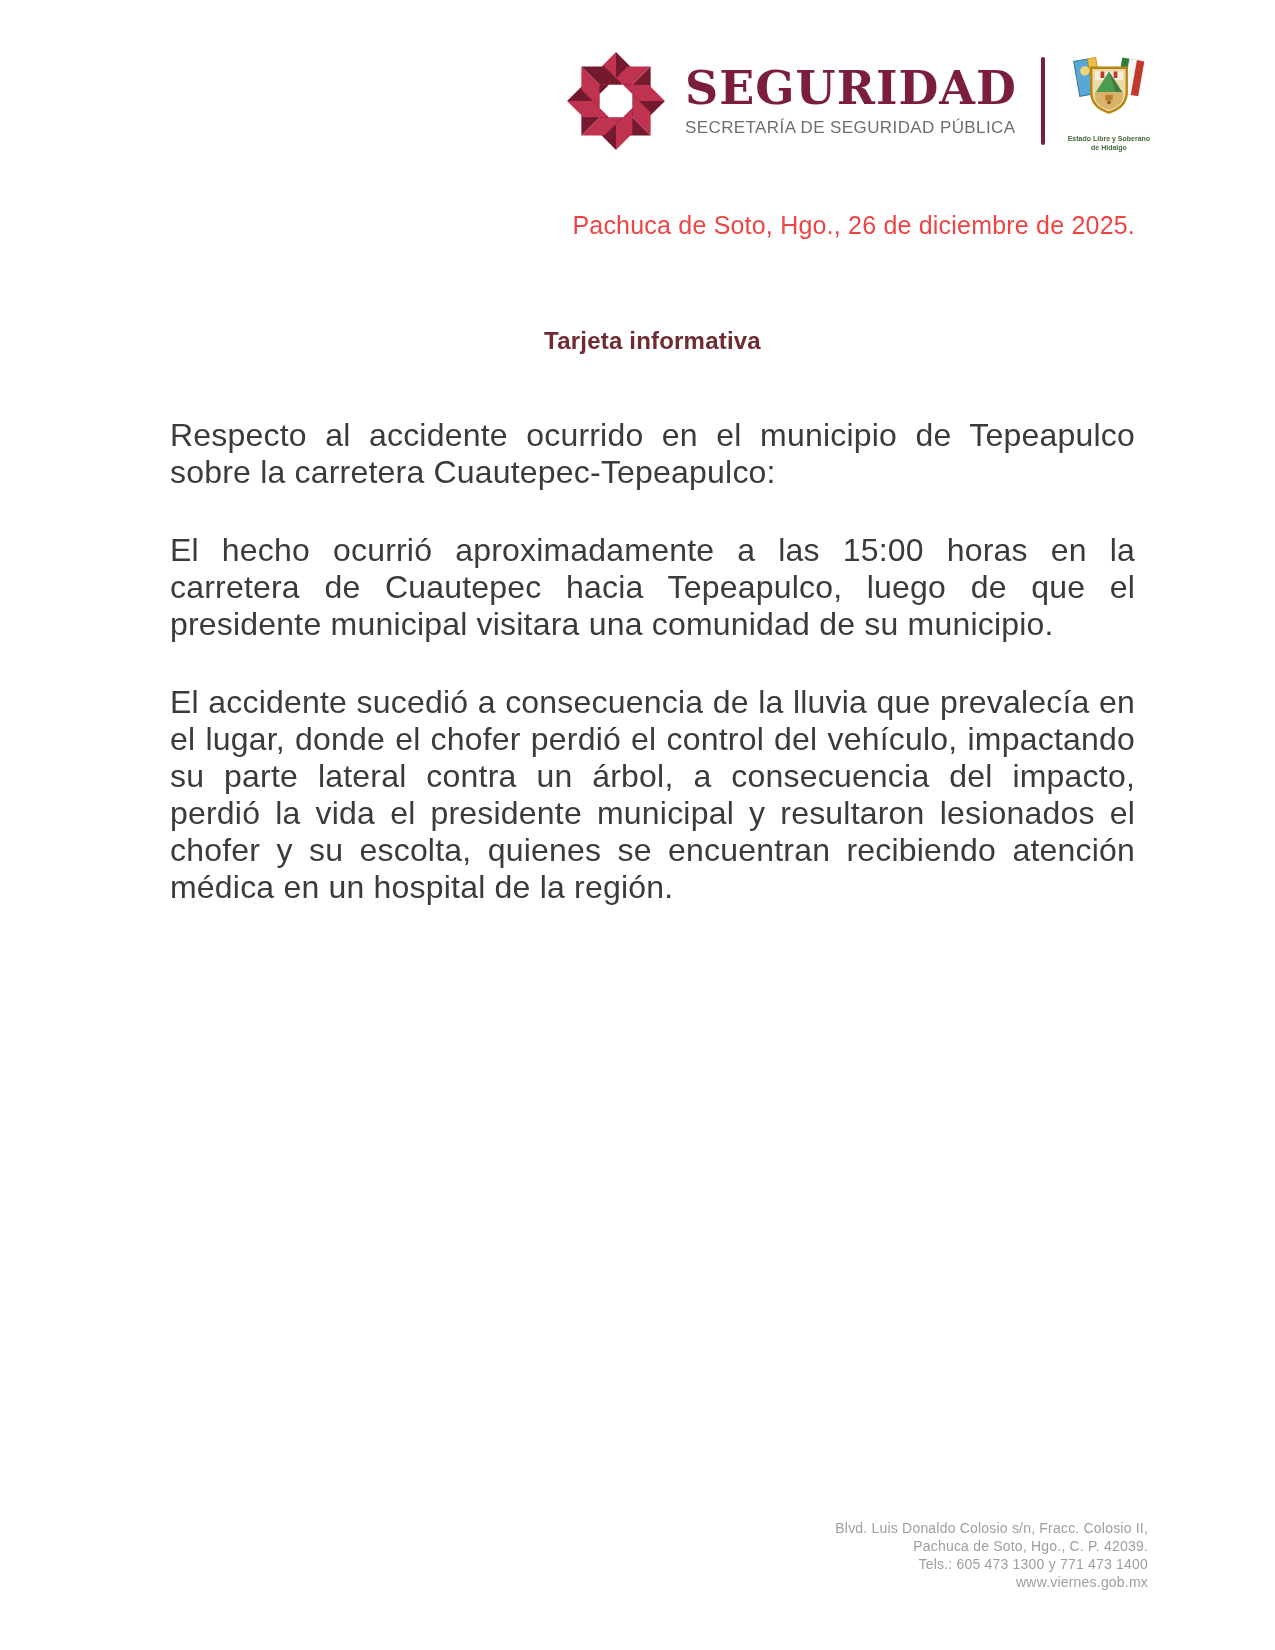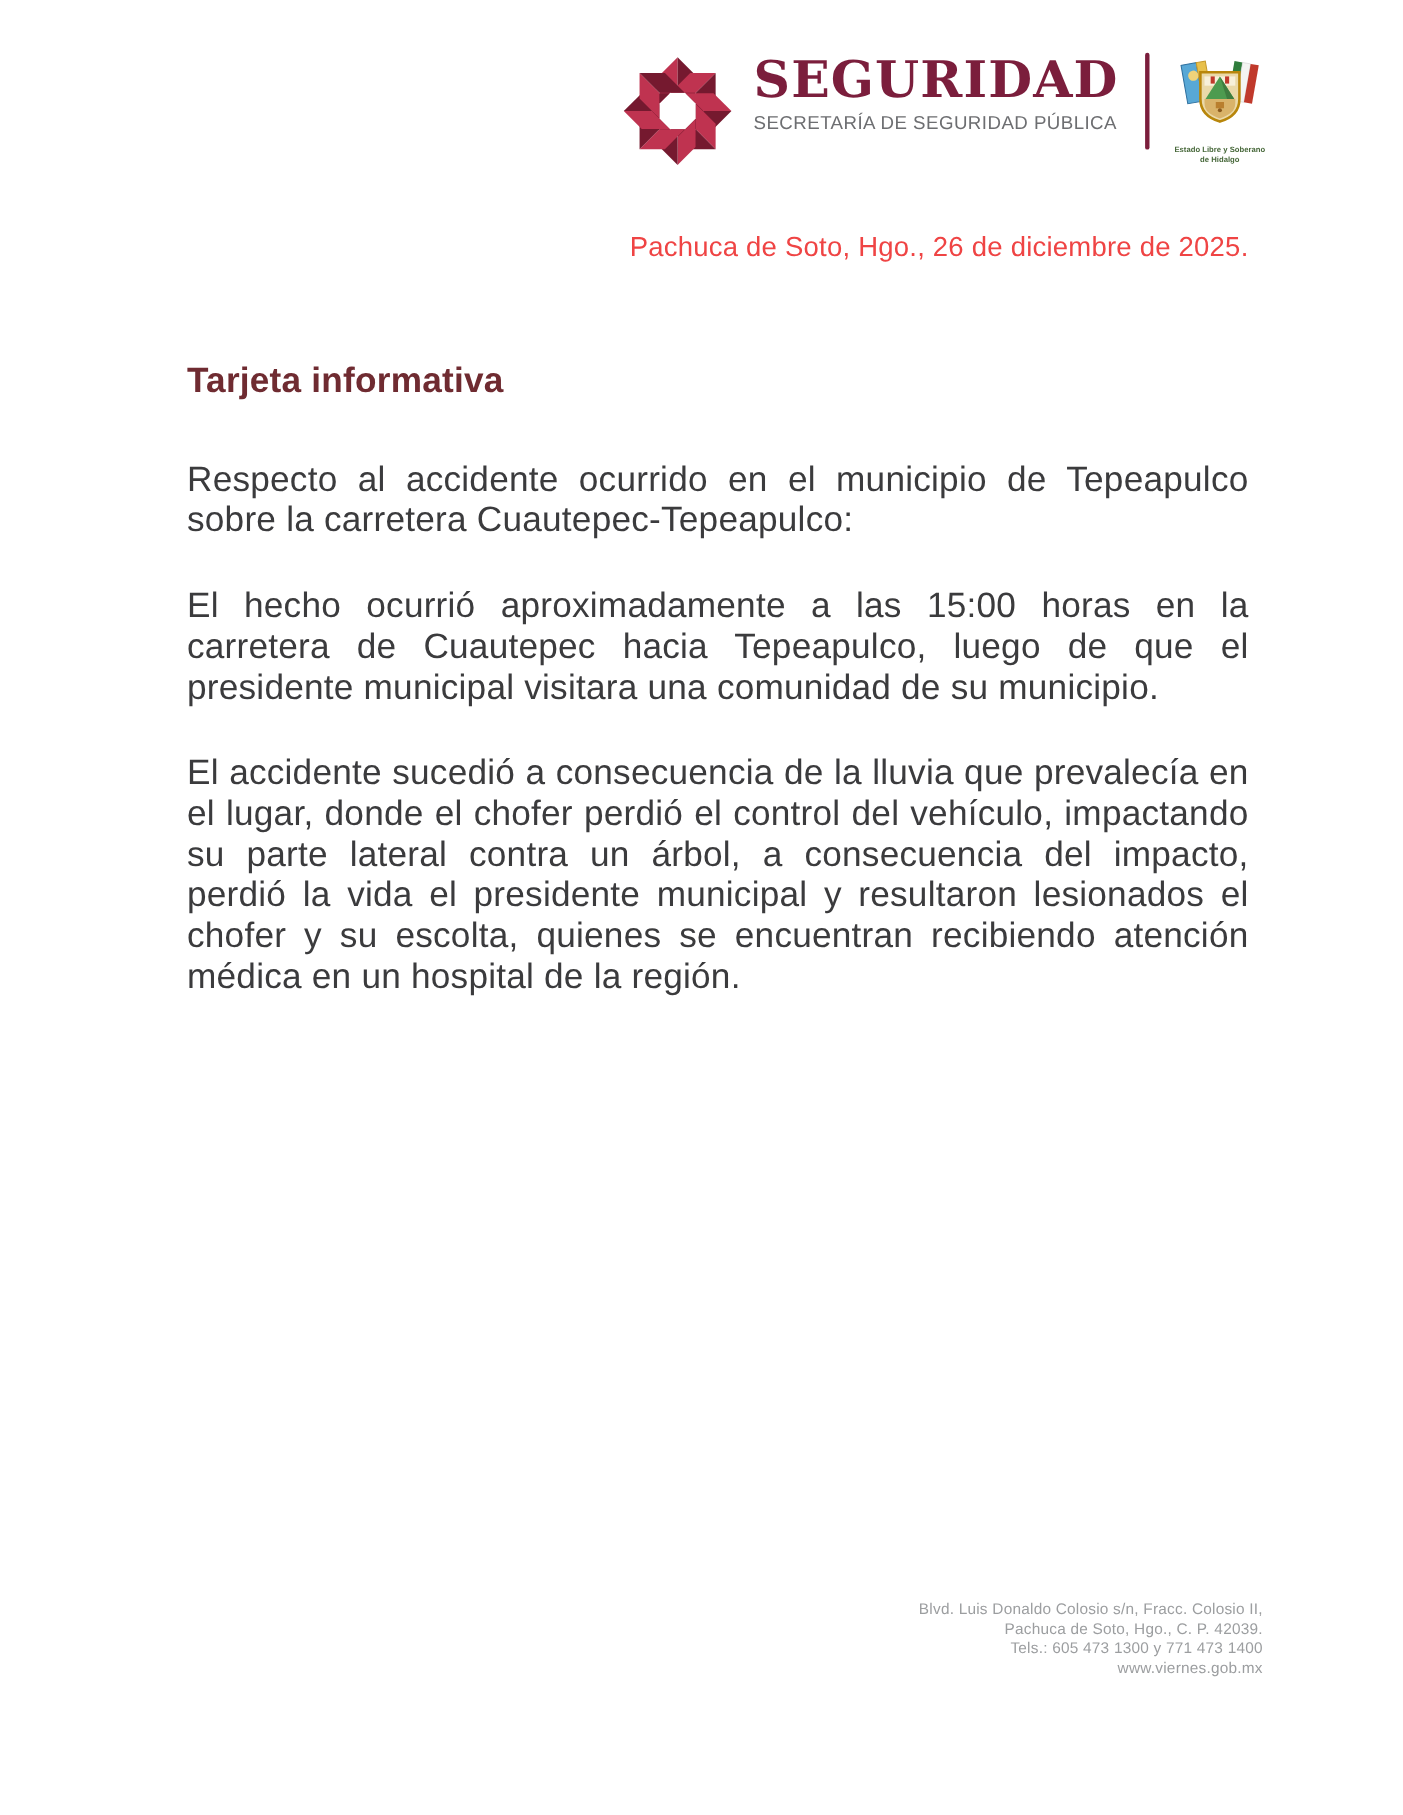--- a/index.html
+++ b/index.html
@@ -14,20 +14,21 @@
     overflow: hidden;
     margin: 0 auto;
   }
 
   
   .letterhead {
     position: absolute;
     left: 563px;
     top: 48px;
     display: flex;
+    align-items: center;
   }
   .star-logo { width: 106px; height: 106px; flex: 0 0 auto; }
   .brand-block { margin-left: 16px; }
   .brand-name {
     font-family: "DejaVu Serif", "Liberation Serif", serif;
     font-weight: bold;
     font-size: 46px;
     line-height: 1.05;
     letter-spacing: 1px;
     color: #7b1e3c;
@@ -72,22 +73,22 @@
     text-align: right;
     font-size: 25px;
     color: #ef4444;
     letter-spacing: 0.2px;
   }
   .doc-title {
     position: absolute;
     left: 170px;
     top: 327px;
     width: 965px;
-    text-align: left;
-    font-size: 32px;
+    text-align: center;
+    font-size: 24px;
     font-weight: bold;
     color: #6f2b31;
     letter-spacing: 0.2px;
   }
   .doc-body {
     position: absolute;
     left: 170px;
     top: 417px;
     width: 965px;
   }
@@ -97,21 +98,21 @@
     color: #3b3b3d;
     letter-spacing: 0.2px;
     text-align: justify;
     margin-bottom: 41px;
   }
   .doc-body p:last-child { text-align: left; text-align: justify; }
 
   
   .page-footer {
     position: absolute;
-    top: 1453px;
+    top: 1519px;
     right: 127px;
     text-align: right;
     font-size: 14px;
     line-height: 18px;
     color: #9c9ea0;
     letter-spacing: 0.2px;
   }
 </style>
 </head>
 <body>

